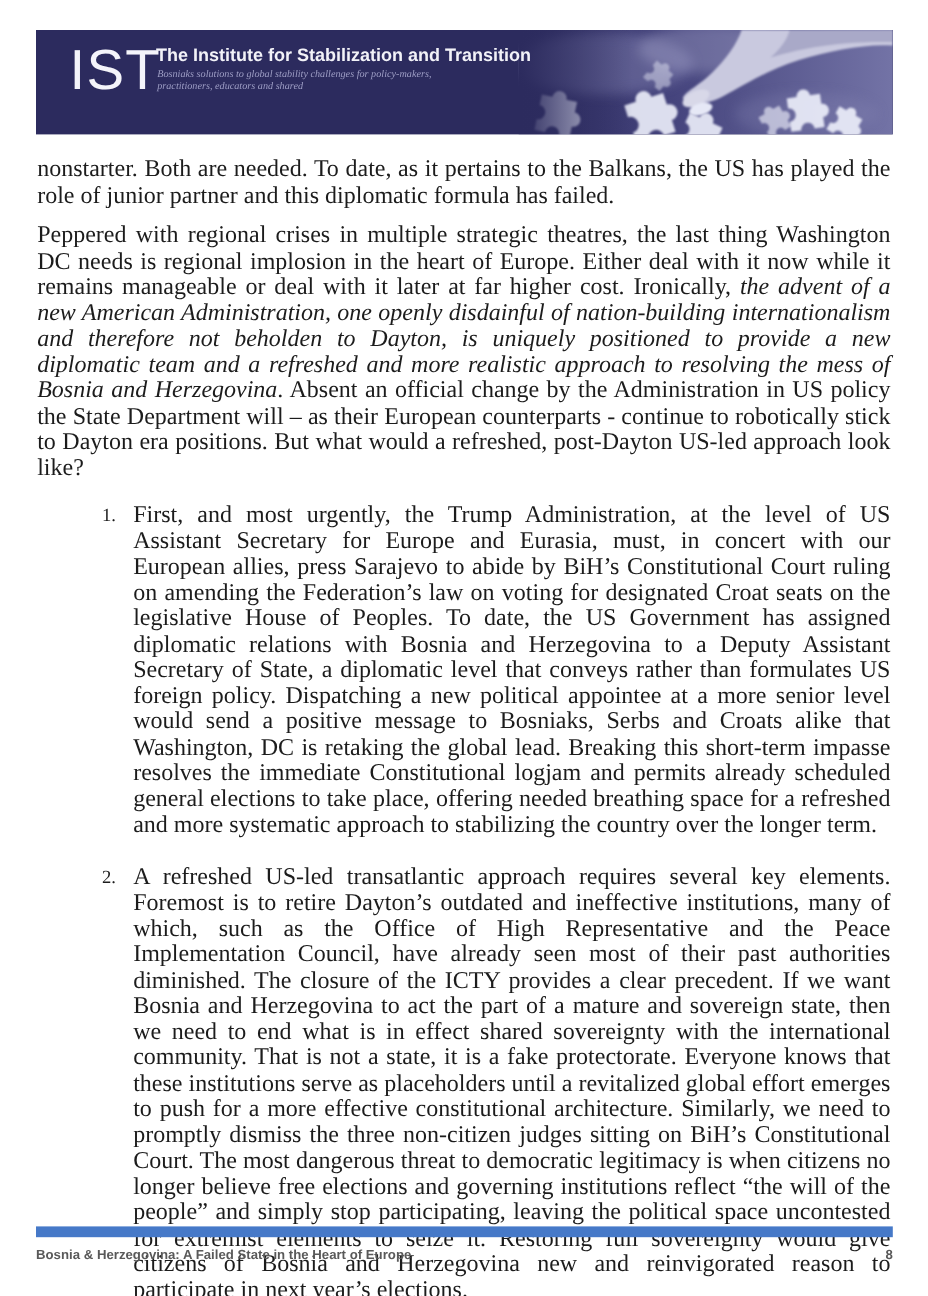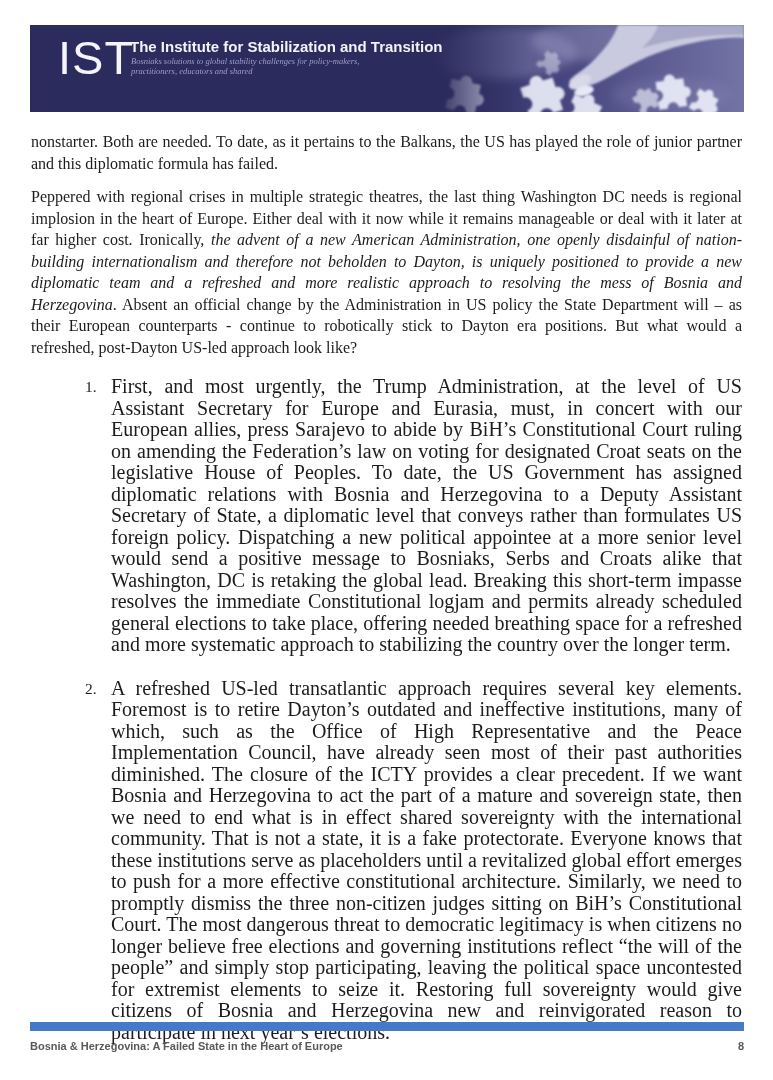--- a/index.html
+++ b/index.html
@@ -55,21 +55,21 @@
     z-index: 1;
   }
 
   
   .doc-body {
     position: absolute;
     left: 31px; top: 131px;
     width: 711px;
   }
   .para {
-    font-size: 16px;
+    font-size: 20px;
     line-height: 21.5px;
     text-align: justify;
     margin-bottom: 12px;
   }
   .para .em { font-style: italic; }
   .numbered-list { margin-top: 18px; }
   .list-item {
     display: flex;
     padding-left: 54px;
     margin-bottom: 22px;

